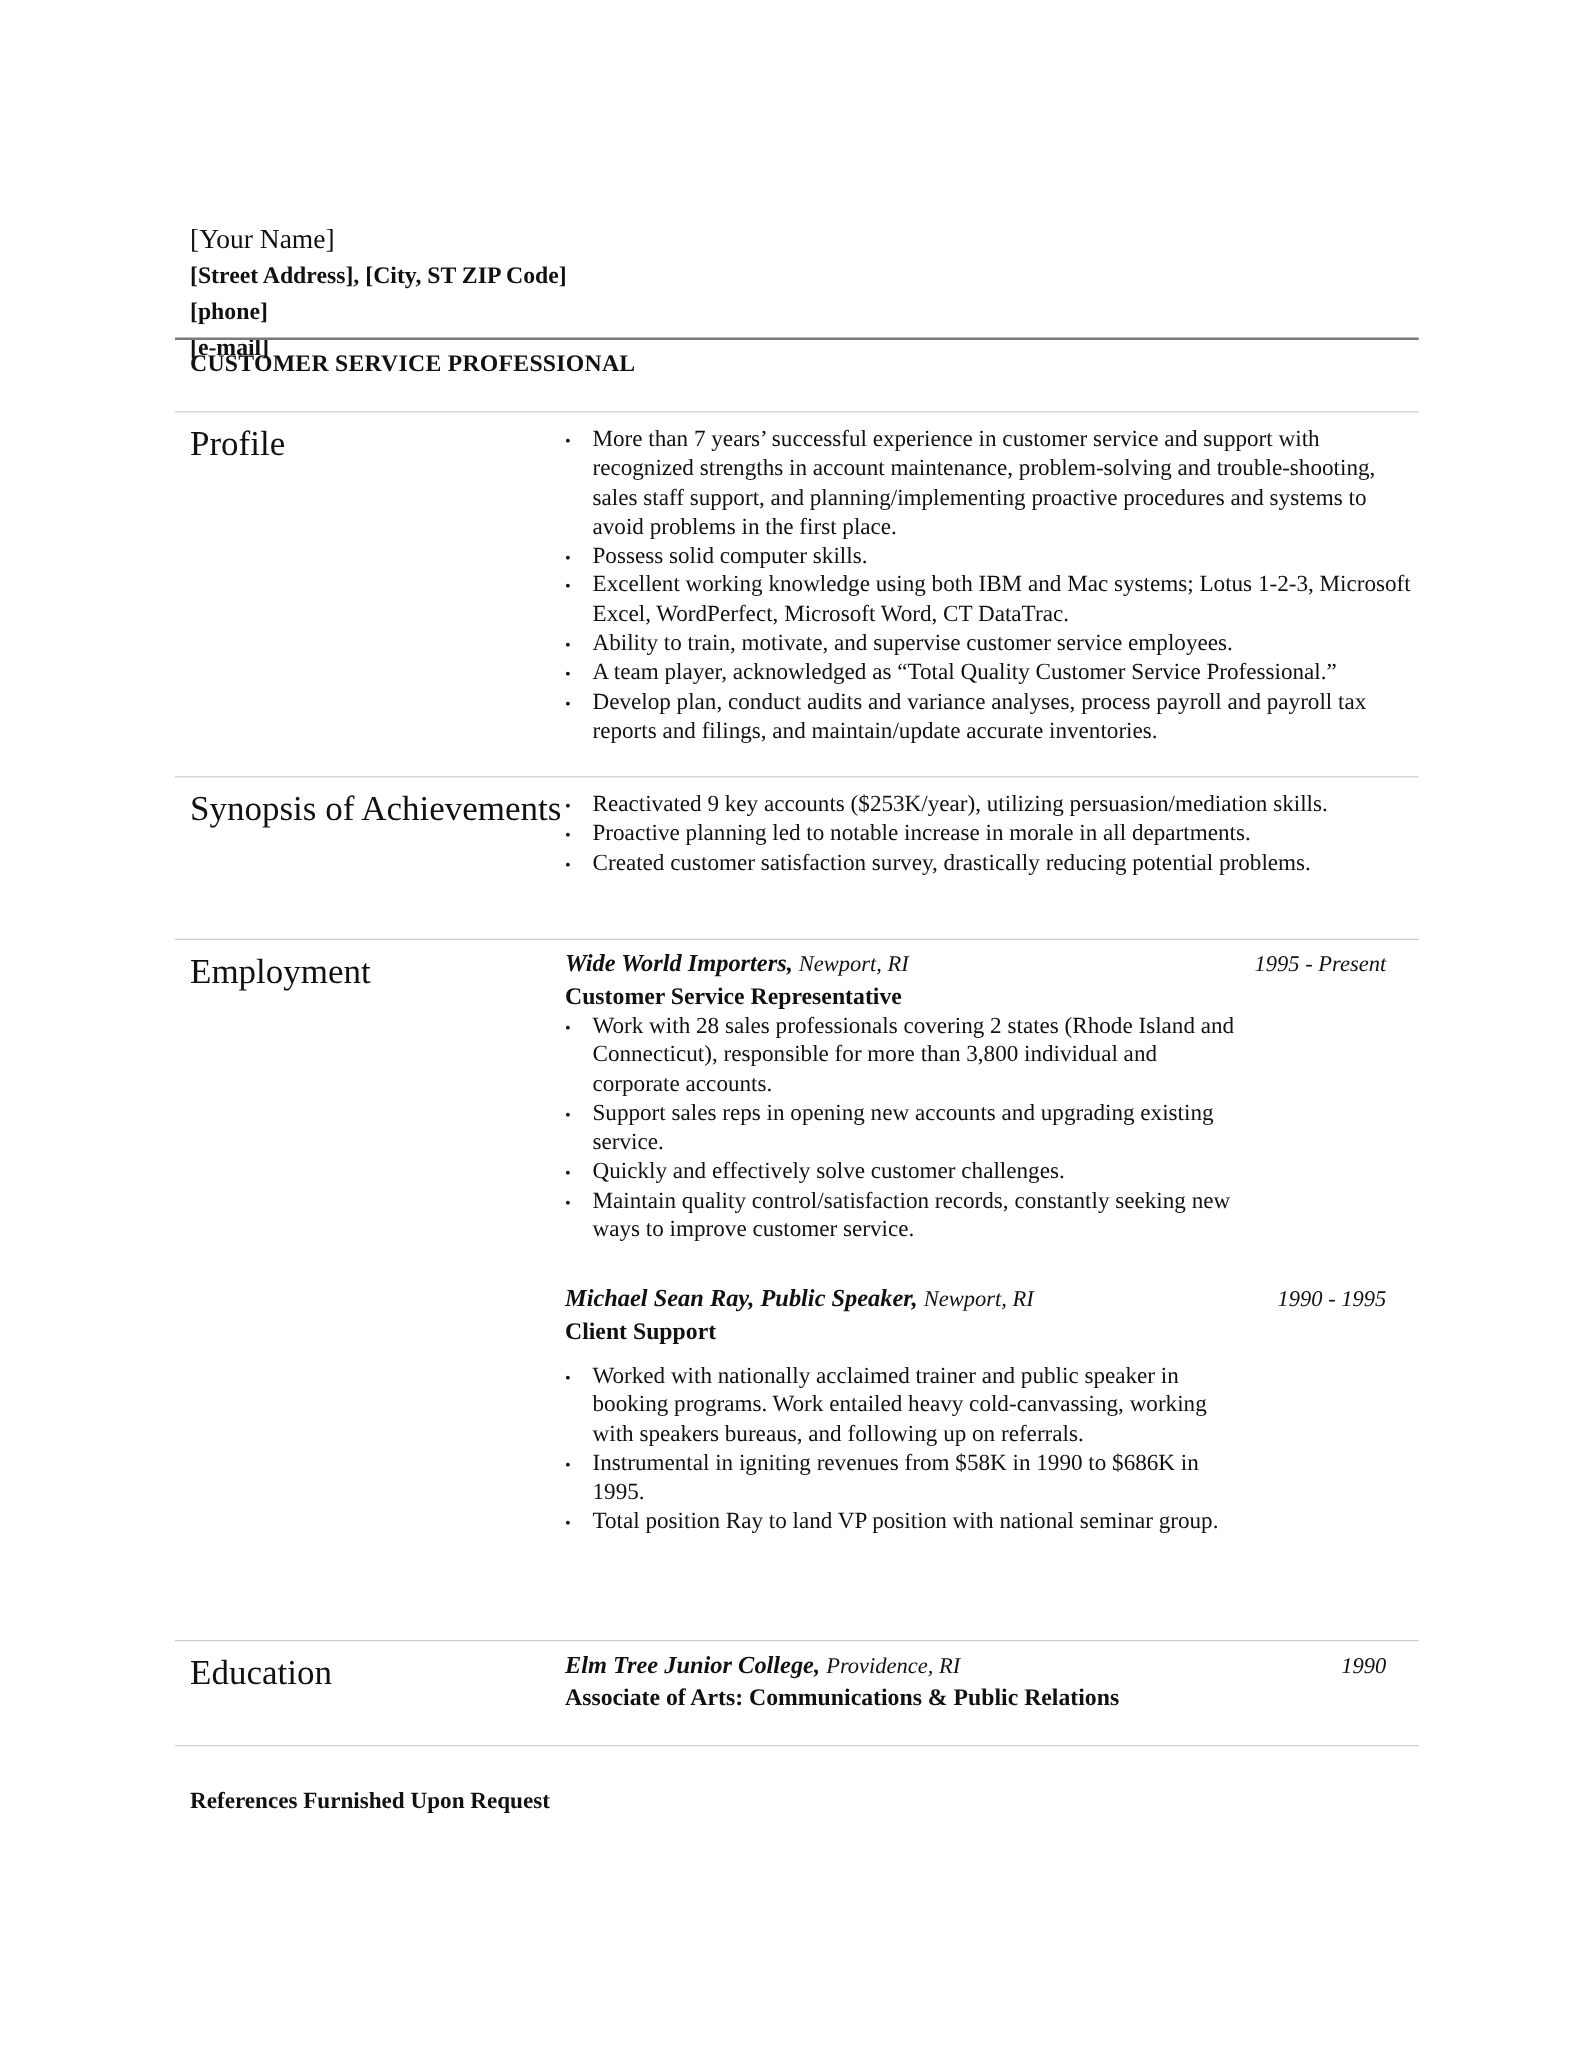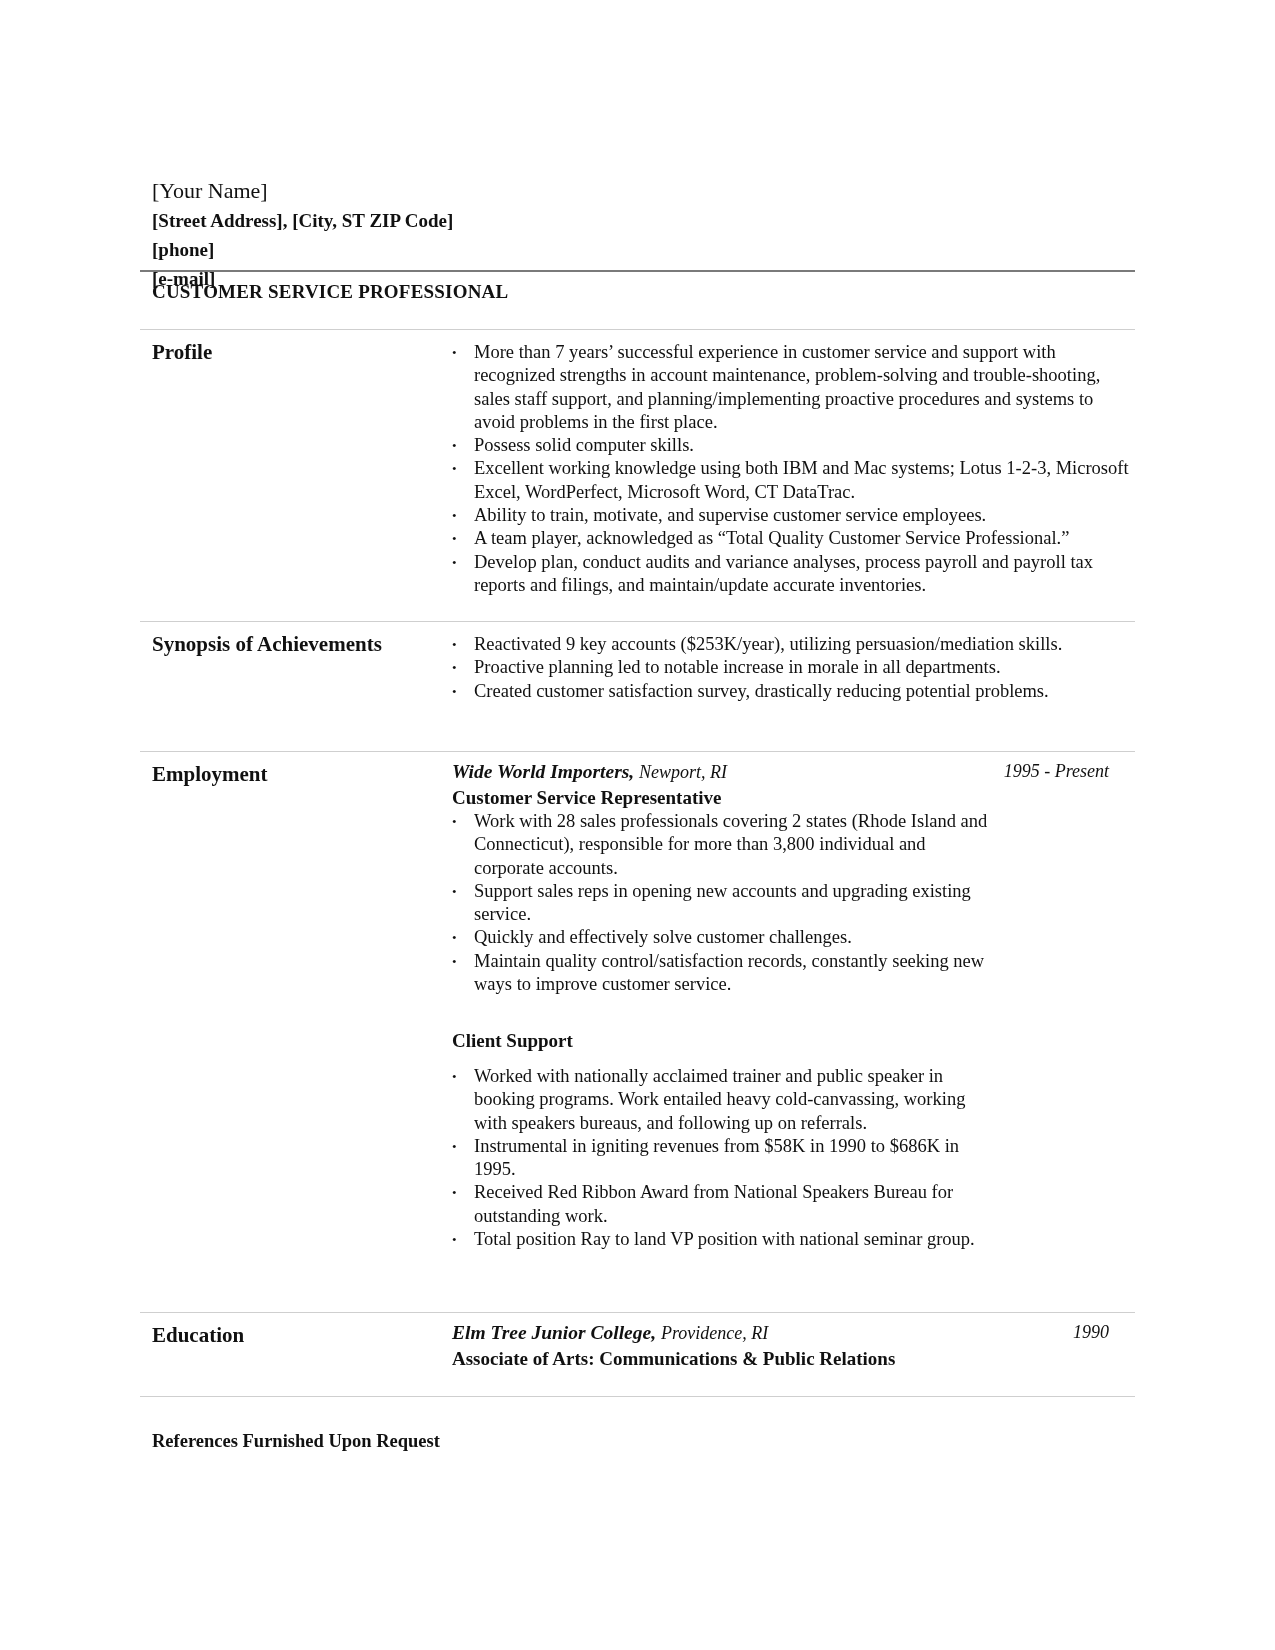--- a/index.html
+++ b/index.html
@@ -6,21 +6,21 @@
   body { width: 1275px; height: 1650px; position: relative; overflow: hidden;
          font-family: "Liberation Serif", "DejaVu Serif", serif; color: #111; }
   .page { position: absolute; left: 0; top: 0; width: 1275px; height: 1650px; }
   .header { position: absolute; left: 152px; top: 148px; }
   .header .name { font-size: 22px; line-height: 30px; height: 30px; margin-top: 28px; }
   .header .line { font-size: 19px; font-weight: bold; line-height: 29px; height: 29px; }
   .header .name { font-weight: normal; }
   .rule-dark { position: absolute; left: 140px; width: 995px; height: 2px; background: #7a7a7a; }
   .rule-light { position: absolute; left: 140px; width: 995px; height: 1px; background: #cfcfcf; }
   .objective { position: absolute; left: 152px; top: 281px; font-size: 19px; font-weight: bold; letter-spacing: 0.2px; }
-  .sec-label { position: absolute; left: 152px; font-size: 21px; font-weight: bold; }
+  .sec-label { position: absolute; left: 152px; font-size: 28px; font-weight: normal; }
   .col { position: absolute; left: 452px; width: 680px; }
   ul.bullets { list-style: none; margin: 0; padding: 0; }
   ul.bullets li { position: relative; padding-left: 22px; font-size: 18.5px; line-height: 23.3px; }
   ul.bullets li::before { content: "\2022"; position: absolute; left: 0; top: 0; font-size: 13px; }
   .job-head { position: relative; height: 25px; font-size: 19.5px; }
   .job-head .org { font-weight: bold; font-style: italic; }
   .job-head .loc { font-style: italic; font-size: 18px; }
   .job-head .dates { position: absolute; right: 23px; top: 0; font-style: italic; font-size: 18px; }
   .job-title { font-size: 19px; font-weight: bold; line-height: 24px; }
   .footer { position: absolute; left: 152px; top: 1407px; font-size: 18.5px; font-weight: bold; margin-top: 24px; }
@@ -76,25 +76,29 @@
     <div class="job-title">Customer Service Representative</div>
     <ul class="bullets" style="width:540px;">
       <li>Work with 28 sales professionals covering 2 states (Rhode Island and Connecticut), responsible for more than 3,800 individual and corporate accounts.</li>
       <li>Support sales reps in opening new accounts and upgrading existing service.</li>
       <li>Quickly and effectively solve customer challenges.</li>
       <li>Maintain quality control/satisfaction records, constantly seeking new ways to improve customer service.</li>
     </ul>
   </div>
 
   <div class="col" style="top:1029px; left:452px;">
+    <div class="job-head">
+      <span class="org">Michael Sean Ray, Public Speaker,</span>
+      <span class="loc">Newport, RI</span>
+      <span class="dates">1990 - 1995</span>
+    </div>
     <div class="job-title">Client Support</div>
     <ul class="bullets" style="width:540px;margin-top:12px;">
       <li>Worked with nationally acclaimed trainer and public speaker in booking programs. Work entailed heavy cold-canvassing, working with speakers bureaus, and following up on referrals.</li>
       <li>Instrumental in igniting revenues from $58K in 1990 to $686K in 1995.</li>
-      <li>Received Red Ribbon Award from National Speakers Bureau for outstanding work.</li>
       <li>Total position Ray to land VP position with national seminar group.</li>
     </ul>
   </div>
 
   <div class="rule-light" style="top:1312px;"></div>
 
   <div class="sec-label" style="top:1323px;">Education</div>
   <div class="col" style="top:1322px;">
     <div class="job-head">
       <span class="org">Elm Tree Junior College,</span>

